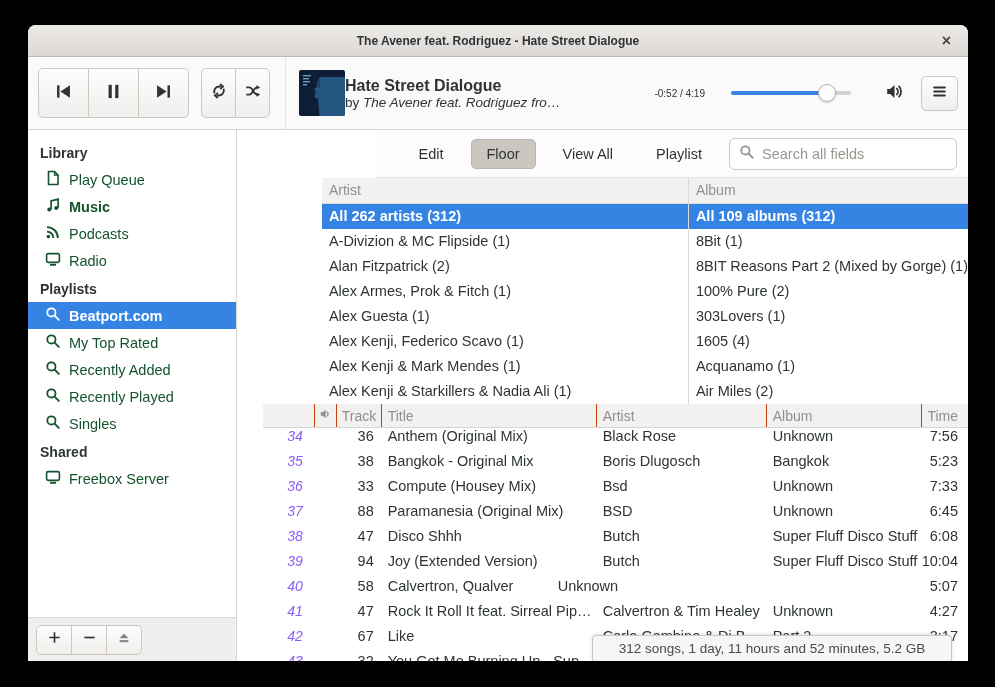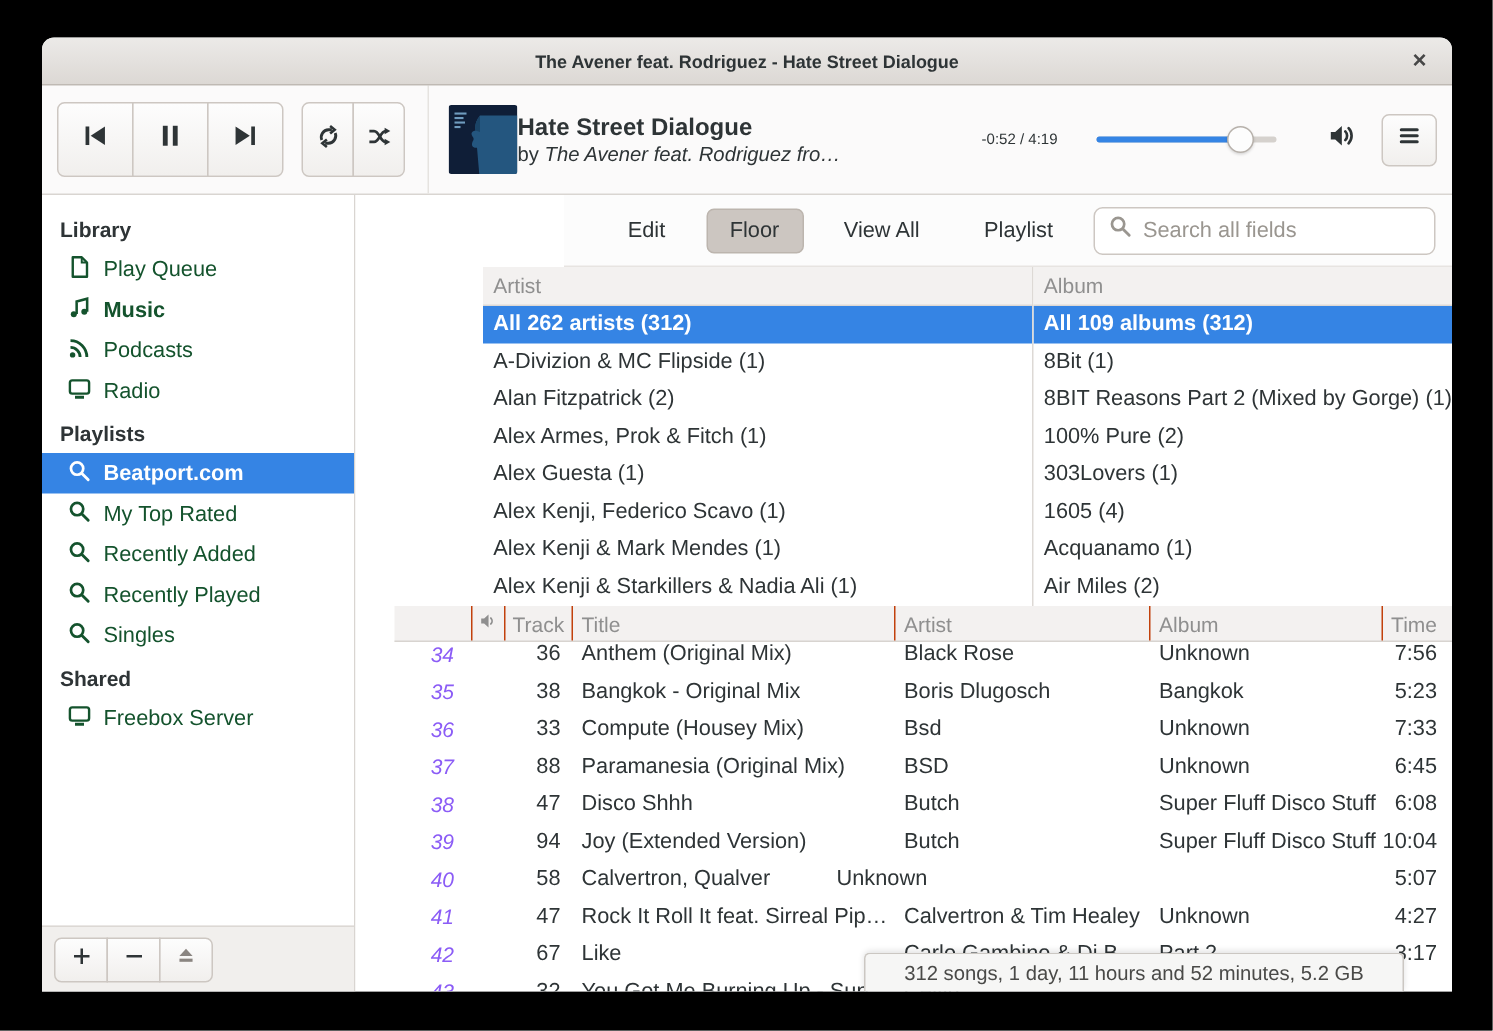--- a/index.html
+++ b/index.html
@@ -109,21 +109,21 @@
   .t-row { height:25px; display:flex; align-items:center; font-size:14.5px; color:#2e3436; }
   .t-body > .t-row:first-of-type { margin-top:-4px; }
   .t-row .c-num { font-style:italic; color:#8b5cf6; font-size:14px; text-align:right;
                   display:block; line-height:25px; }
   .t-row .c-track { text-align:right; display:block; line-height:25px; padding-right:8px; padding-left:0; }
   .t-row .c-title, .t-row .c-artist, .t-row .c-album { display:block; line-height:25px;
         white-space:nowrap; overflow:hidden; }
   .t-row .c-time { display:block; line-height:25px; text-align:right; }
 
   
-  .status-pop { position:absolute; left:548px; top:610px; width:360px; height:26px;
+  .status-pop { position:absolute; left:564px; top:610px; width:360px; height:26px;
                 background:#f6f6f5; border:1px solid #cbc7c2; border-bottom:none;
                 border-radius:4px 4px 0 0; box-shadow:0 -1px 4px rgba(0,0,0,.12);
                 display:flex; align-items:center; justify-content:center;
                 font-size:13.5px; color:#4a4a48; z-index:5; }
 </style>
 </head>
 <body>
 
 <div id="stage">
   <div id="window">

